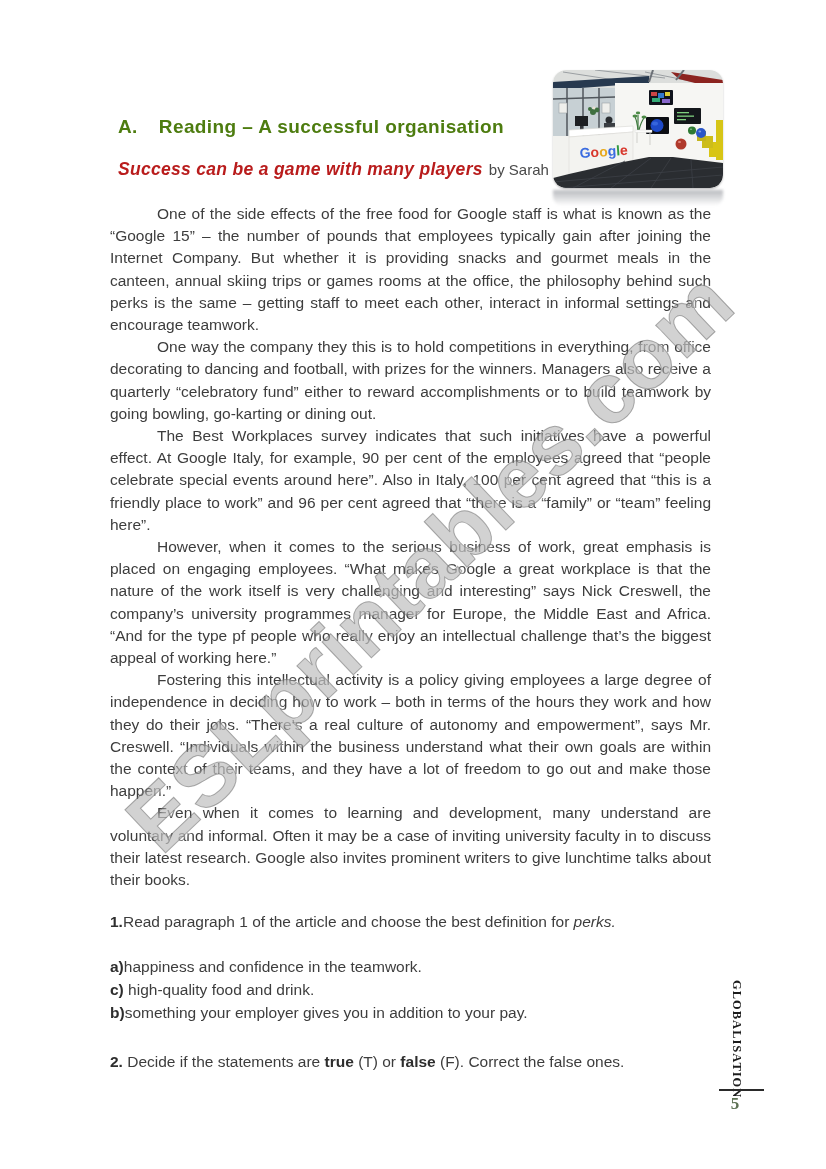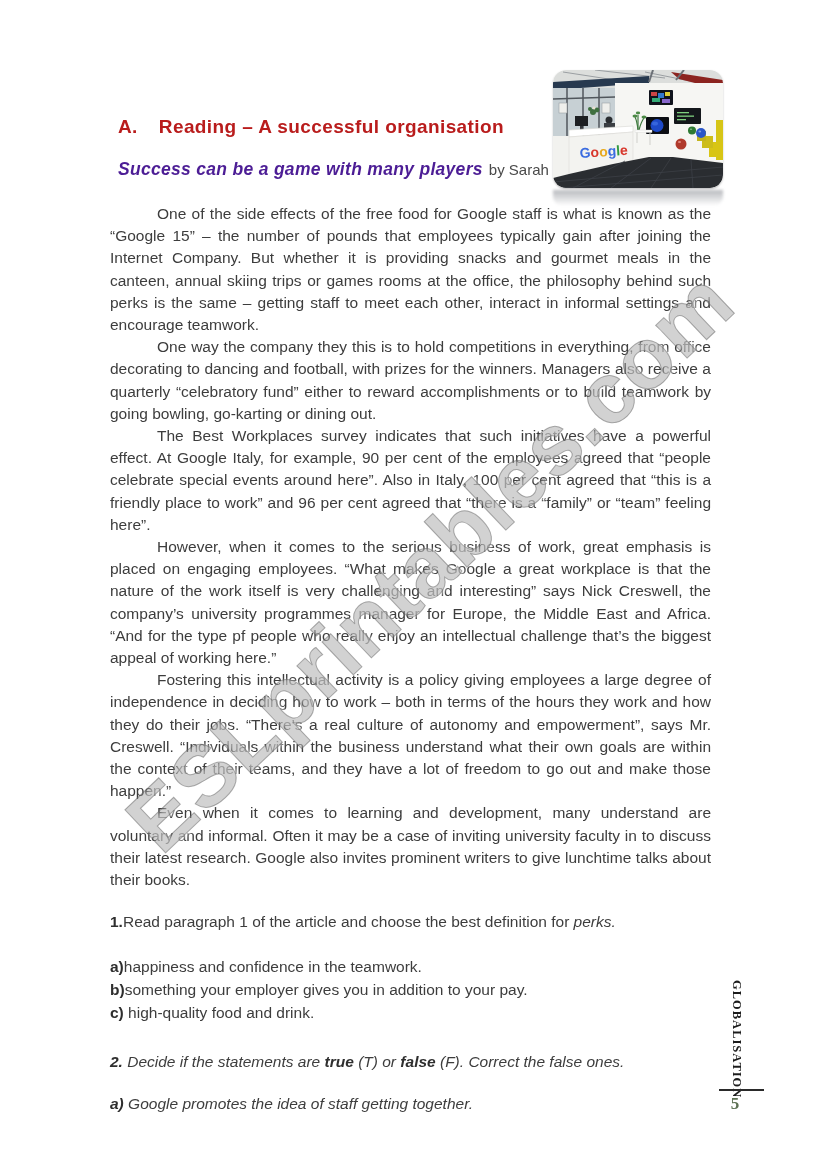--- a/index.html
+++ b/index.html
@@ -16,37 +16,37 @@
 
   
   .section-title {
     position: absolute;
     left: 118px;
     top: 116px;
     margin: 0;
     font-size: 19px;
     font-weight: 900;
     letter-spacing: 0.4px;
-    color: #b91c1c;
+    color: #4d7c0f;
     white-space: pre;
   }
   .section-title .numbering { margin-right: 21px; }
 
   .subtitle-row {
     position: absolute;
     left: 118px;
     top: 159px;
     white-space: nowrap;
   }
   .article-title {
     font-size: 17.5px;
     font-weight: 900;
     font-style: italic;
     letter-spacing: 0.3px;
-    color: #4c1d95;
+    color: #b91c1c;
   }
   .byline {
     font-size: 15px;
     font-weight: 400;
     color: #4a4a4a;
     margin-left: 6px;
   }
 
   
   .photo-wrap {
@@ -88,21 +88,21 @@
     left: 110px;
     top: 866px;
     width: 601px;
     font-size: 15.5px;
     line-height: 22px;
     margin-top: 45px;
   }
   .ex-prompt { margin: 0; }
   .ex-options { margin-top: 22px; }
   .ex-options p { margin: 0; line-height: 23px; }
-  .exercise-2 { margin-top: 27px; font-style: italic; }
+  .exercise-2 { margin-top: 27px; }
   .exercise-2 .ex-options { margin-top: 19px; }
   .ex-bold { font-weight: 700; color: #2e2e2e; }
 
   
   .watermark {
     position: absolute;
     left: -72px;
     top: 512px;
     width: 1004px;
     text-align: center;
@@ -276,30 +276,27 @@
     <p>Fostering this intellectual activity is a policy giving employees a large degree of independence in deciding how to work – both in terms of the hours they work and how they do their jobs. “There’s a real culture of autonomy and empowerment”, says Mr. Creswell. “Individuals within the business understand what their own goals are within the context of their teams, and they have a lot of freedom to go out and make those happen.”</p>
     <p>Even when it comes to learning and development, many understand are voluntary and informal. Often it may be a case of inviting university faculty in to discuss their latest research. Google also invites prominent writers to give lunchtime talks about their books.</p>
   </div>
 
   <div class="exercises">
 
     <div class="exercise-1">
       <p class="ex-prompt"><span class="ex-bold">1.</span><span>Read paragraph 1 of the article and choose the best definition for </span><i>perks.</i></p>
       <div class="ex-options">
         <p><span class="ex-bold">a)</span><span>happiness and confidence in the teamwork.</span></p>
+        <p><span class="ex-bold">c)</span><span> high-quality food and drink.</span></p>
         <p><span class="ex-bold">b)</span><span>something your employer gives you in addition to your pay.</span></p>
-        <p><span class="ex-bold">c)</span><span> high-quality food and drink.</span></p>
       </div>
     </div>
 
     <div class="exercise-2">
       <p class="ex-prompt"><span class="ex-bold">2.</span><span> Decide if the statements are </span><span class="ex-bold">true</span><span> (T) or </span><span class="ex-bold">false</span><span> (F). Correct the false ones.</span></p>
-      <div class="ex-options">
-        <p><span class="ex-bold">a)</span><span> Google promotes the idea of staff getting together.</span></p>
-      </div>
     </div>
 
   </div>
 
   <div class="watermark">ESLprintables.com</div>
 
   <div class="side-label">GLOBALISATION</div>
   <div class="page-rule"></div>
   <div class="page-number">5</div>
 

